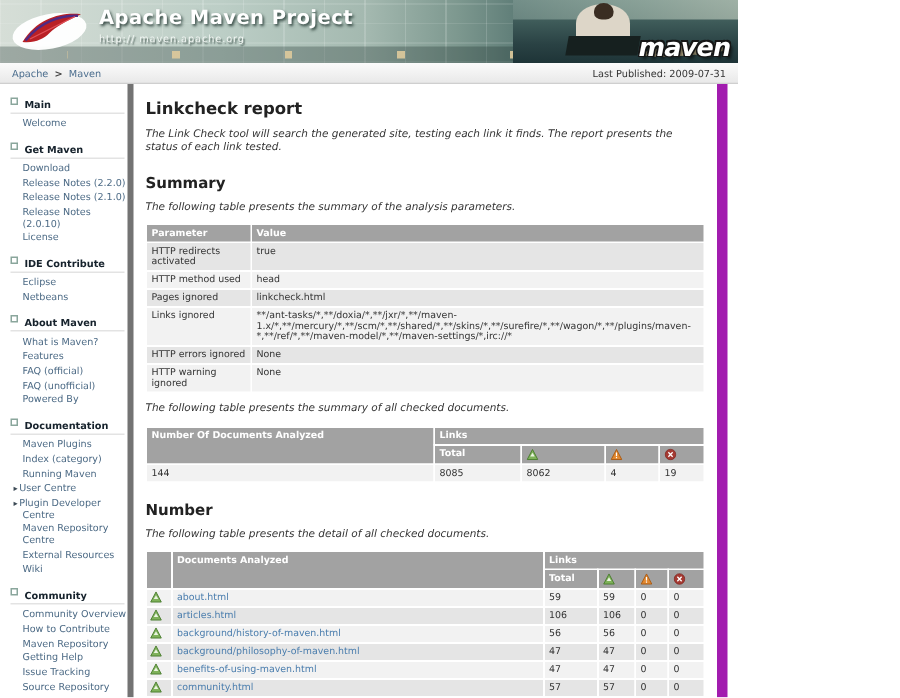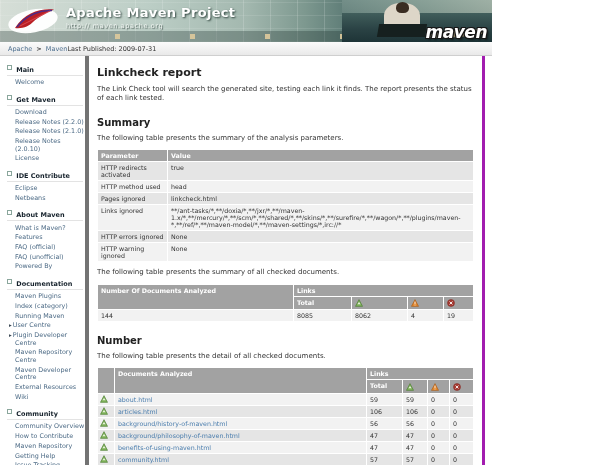--- a/index.html
+++ b/index.html
@@ -30,38 +30,38 @@
   .photo .laptop { position:absolute; left:36px; top:24px; width:48px; height:13px;
     background:#16201f; transform:skewX(-10deg); }
   .photo .swoosh { position:absolute; right:6px; bottom:5px; width:58px; height:7px; opacity:0.9;
     background:#cdbd92; border-radius:60% 50% 40% 60%; transform:rotate(-5deg); }
   .maven-logo { position:absolute; right:5px; bottom:0px; font-style:italic; font-weight:bold;
     font-size:17px; color:#fff; letter-spacing:-0.5px;
     text-shadow:-1px -1px 0 #161616,1px -1px 0 #161616,-1px 1px 0 #161616,1px 1px 0 #161616,2px 2px 2px rgba(0,0,0,0.5); }
 
   
   .breadbar { height:14px; background:linear-gradient(#fbfbfb,#e9e9e9); border-bottom:1px solid #cfcfcf;
-    display:flex; justify-content:flex-start; align-items:center; padding:0 8px; font-size:6.5px; }
+    display:flex; justify-content:space-between; align-items:center; padding:0 8px; font-size:6.5px; }
   .breadbar a { color:#4c6e8e; text-decoration:none; cursor:pointer; }
   .breadbar .sep { color:#444; font-weight:bold; margin:0 2px; }
   .lastpub { color:#333; }
 
   
   .cols { display:flex; height:409px; }
   .sidebar { width:89px; min-width:89px; border-right:4px solid #737373; padding:2px 0 0 7px; font-size:6.4px; overflow:hidden; }
   .s-row.hdr { font-weight:bold; color:#16222c; margin:7px 2px 2px 0; border-bottom:1px solid #e3e3e3; padding-bottom:1px; font-size:6.5px; }
   .s-row.hdr::before { content:''; display:inline-block; width:3px; height:3px; border:1px solid #8aa69c; margin-right:2px; vertical-align:2px; }
   .s-row.itm { color:#4c6a85; padding:1.1px 0 1.1px 8px; cursor:pointer; line-height:1.18; }
   .s-row.itm .mk { font-size:5.5px; color:#3c4a55; margin-left:-6px; margin-right:1px; }
   .s-row.itm .mk:empty { display:none; }
 
-  .content { flex:1; padding:2px 8px 0 8px; border-right:3px solid #a21caf; margin-right:7px; font-size:7px; }
+  .content { flex:1; padding:2px 8px 0 8px; border-right:7px solid #a21caf; margin-right:7px; font-size:7px; }
   .content h1 { font-size:11px; color:#222; margin:8px 0 2px; }
   .content h2 { font-size:10px; color:#222; margin:13px 0 2px; }
-  .content p { margin:6px 0; line-height:1.35; color:#333; }
+  .content p { margin:6px 0; line-height:1.35; color:#333;font-style:italic; }
 
   
   table.tbl { border-collapse:collapse; width:100%; margin-top:3px; table-layout:fixed; }
   .tbl th, .tbl td { border:1px solid #fff; padding:2px 3px; text-align:left; vertical-align:top;
     font-size:6.3px; overflow:hidden; word-wrap:break-word; }
   .tbl th { background:#a2a2a2; color:#fff; font-weight:bold; }
   .tbl td { color:#333; }
   .tbl a { color:#4a7dad; text-decoration:none; cursor:pointer; }
   .t-params tbody tr:nth-child(even) td { background:#f2f2f2; }
   .t-params tbody tr:nth-child(odd)  td { background:#e5e5e5; }
@@ -203,23 +203,20 @@
         </div>
 
         <div class="s-row itm">
           <span class="mk">▸</span><span class="lbl">Plugin Developer Centre</span>
         </div>
 
         <div class="s-row itm">
           <span class="lbl">Maven Repository Centre</span>
         </div>
 
-        <div class="s-row itm">
-          <span class="lbl">Maven Developer Centre</span>
-        </div>
 
         <div class="s-row itm">
           <span class="lbl">External Resources</span>
         </div>
 
         <div class="s-row itm">
           <span class="lbl">Wiki</span>
         </div>
 
         <div class="s-row hdr">

